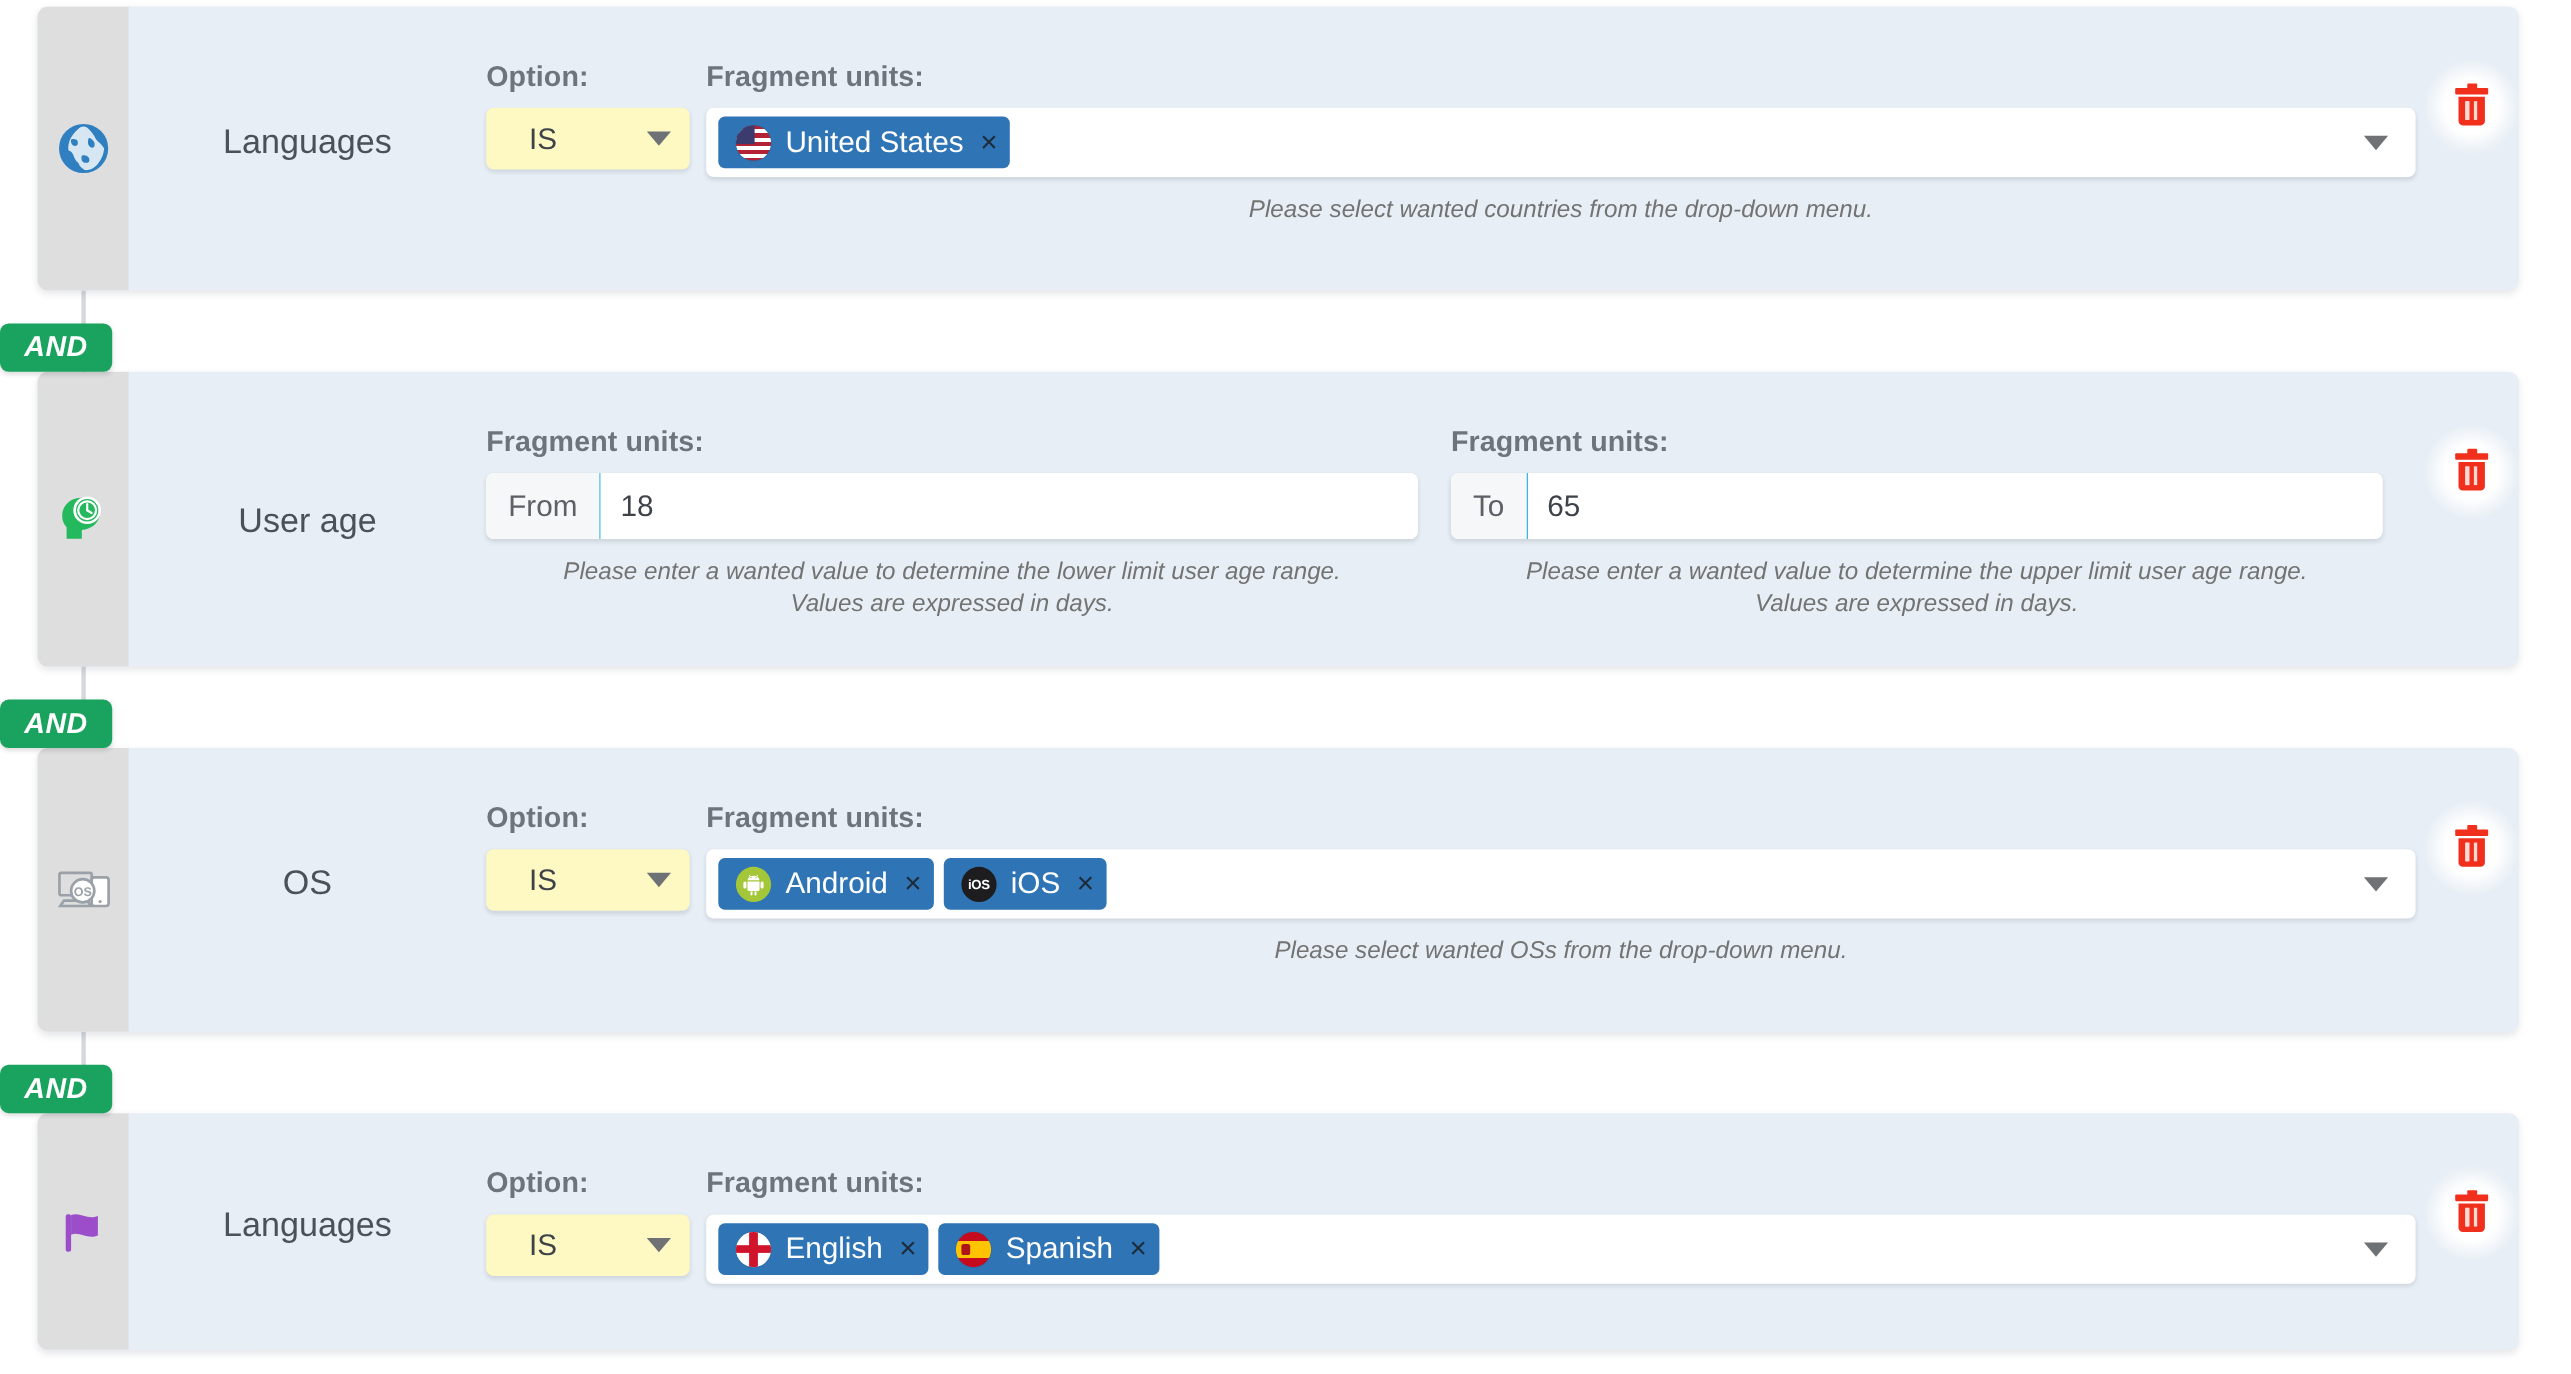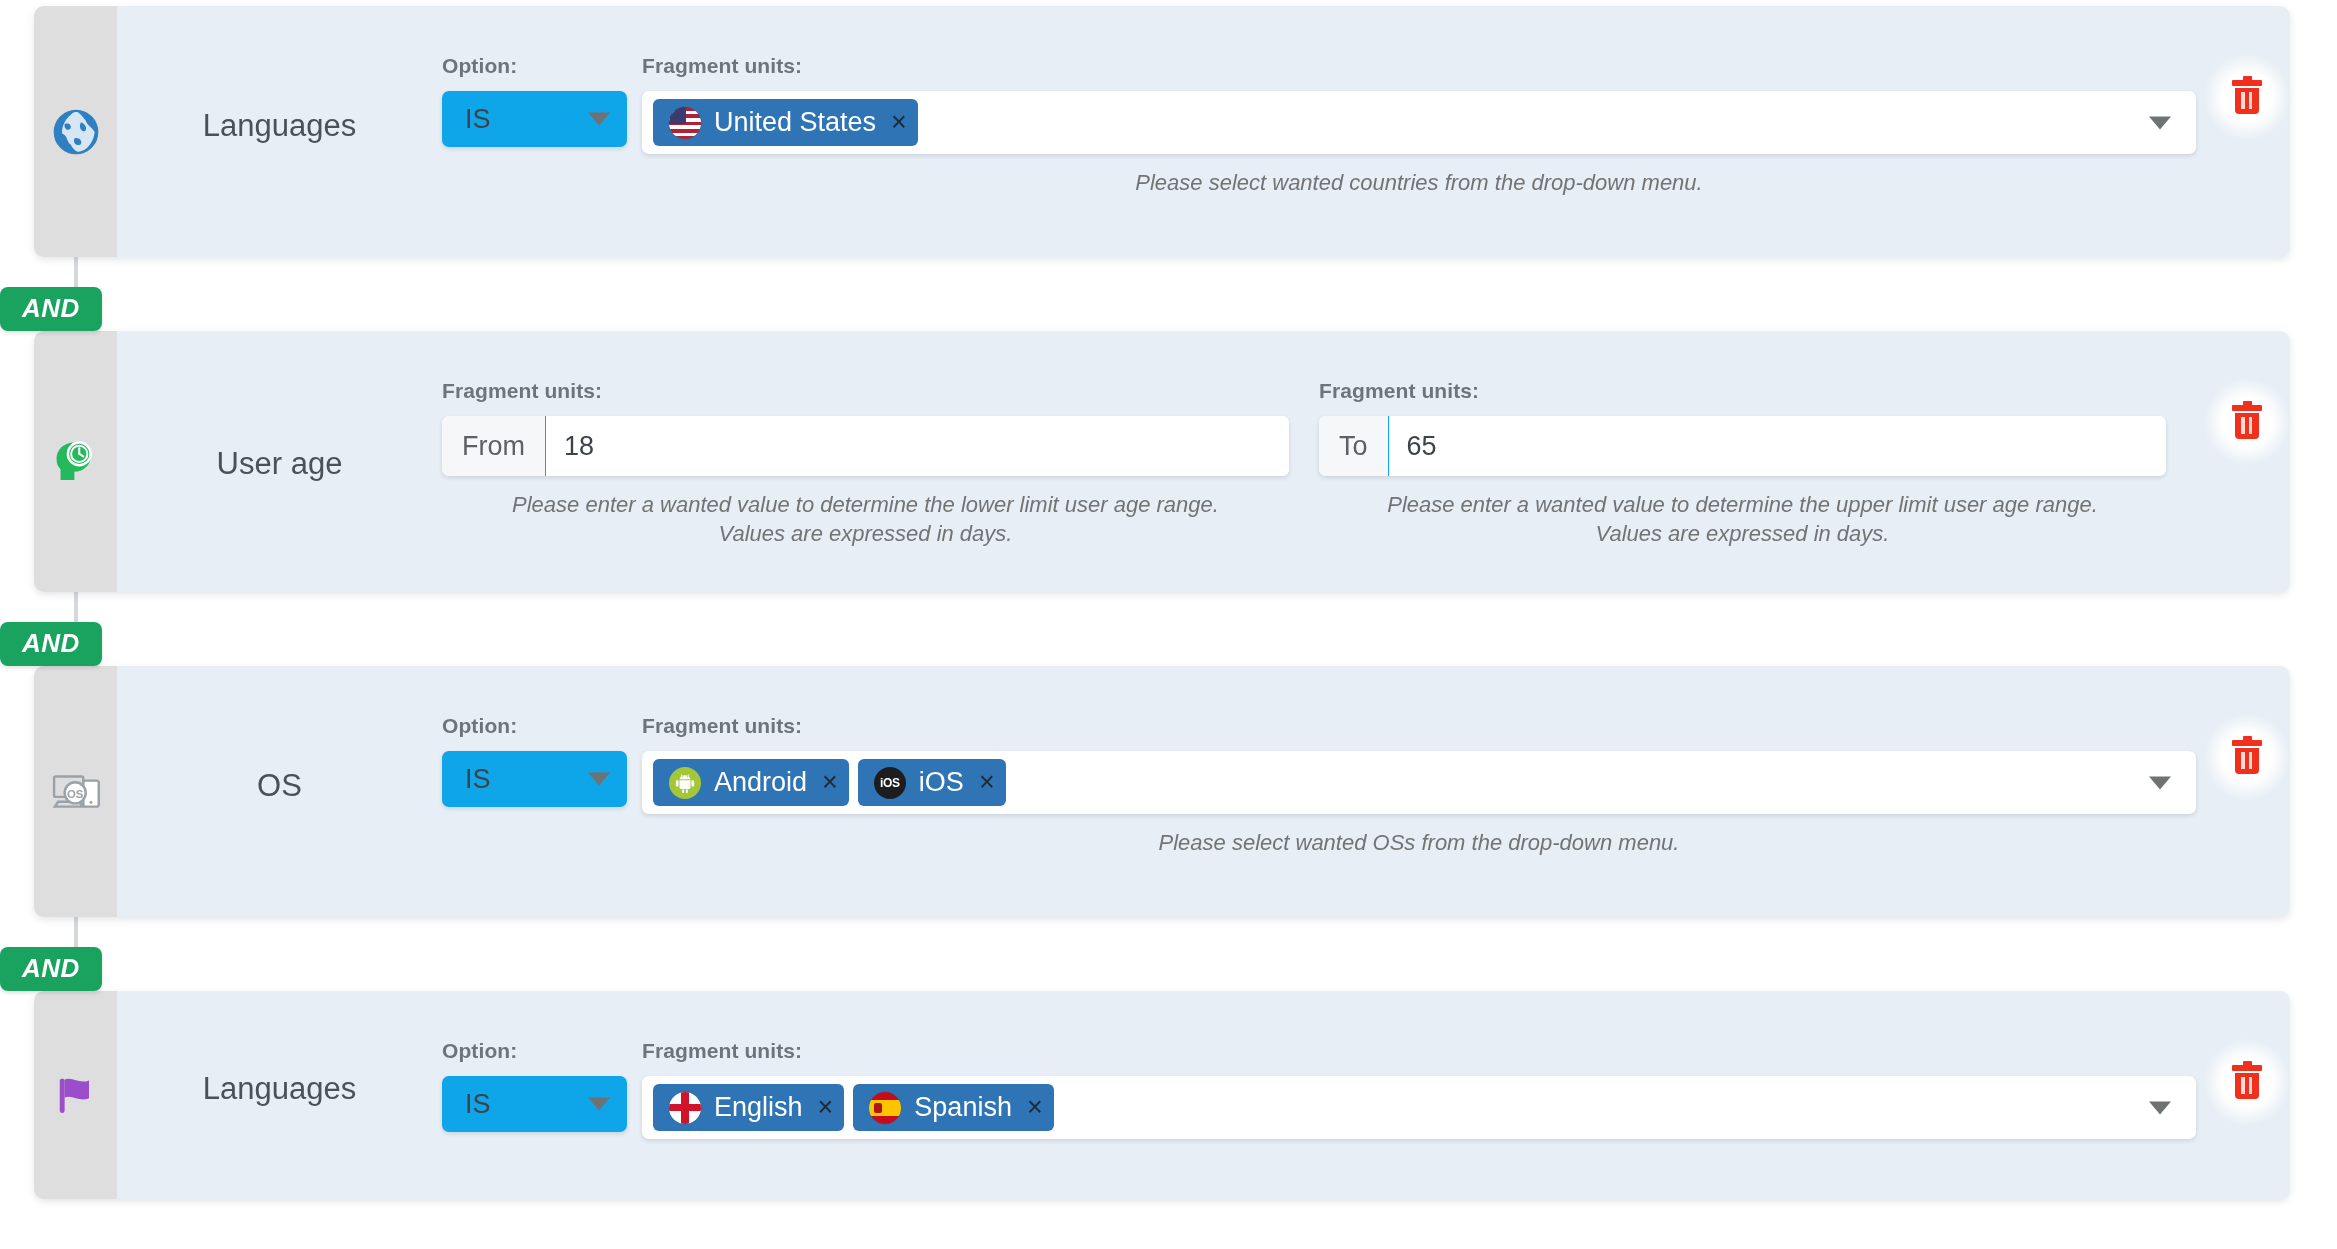--- a/index.html
+++ b/index.html
@@ -68,21 +68,21 @@
     color: #4b5157;
     text-align: center;
     padding-top: 0;
     display: flex;
     align-items: center;
     justify-content: center;
     align-self: stretch;
   }
 
   .field-label {
-    font-size: 21px;
+    font-size: 26px;
     font-weight: bold;
     color: #6c757d;
     margin-bottom: 13px;
     letter-spacing: 0.1px;
   }
 
   .hint {
     font-size: 22px;
     font-style: italic;
     color: #737373;
@@ -93,26 +93,26 @@
 
   
   .option-col {
     flex: 0 0 200px;
     padding-top: 0;
   }
   .select-box {
     position: relative;
     width: 185px;
     height: 56px;
-    background: #0ea5e9;
+    background: #fef9c3;
     border-radius: 7px;
     box-shadow: 0 2px 4px rgba(50,60,80,0.14);
     display: flex;
     align-items: center;
-    padding-left: 23px;
+    padding-left: 39px;
     box-sizing: border-box;
     font-size: 27px;
     color: #3d4349;
   }
   .caret {
     position: absolute;
     right: 17px;
     top: 50%;
     transform: translateY(-50%);
     width: 0;

